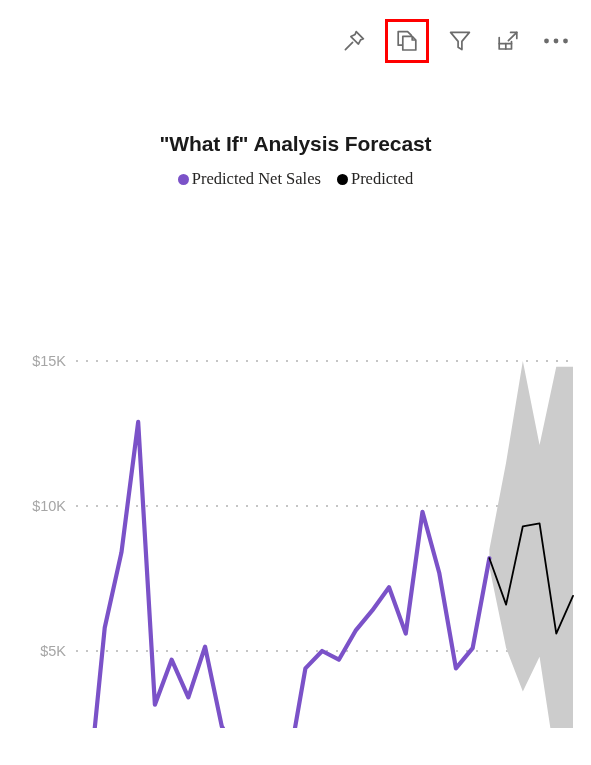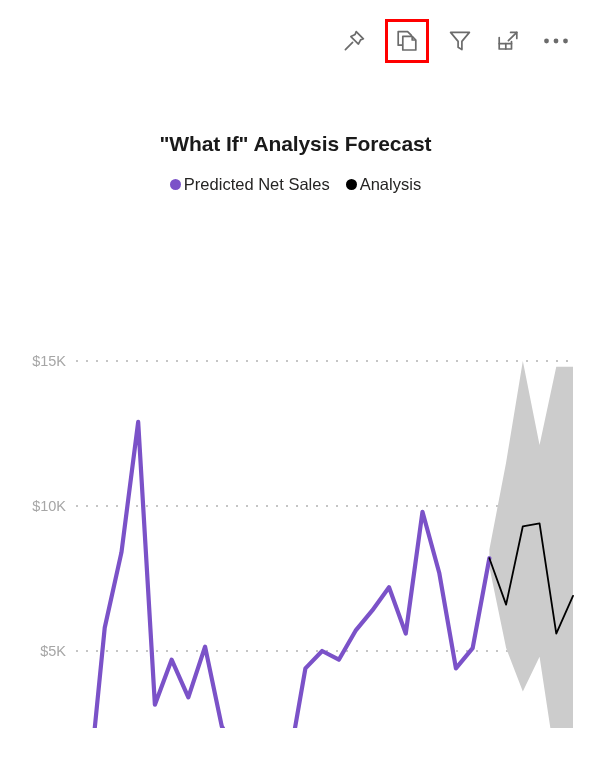--- a/index.html
+++ b/index.html
@@ -60,21 +60,22 @@
     color: #1a1a1a;
     letter-spacing: -0.1px;
     margin: 22px 0 0 0;
     font-family: "Liberation Sans", sans-serif;
   }
   #chart-legend {
     display: flex;
     justify-content: center;
     align-items: center;
     gap: 16px;
-    margin-top: 19px;
+    margin-top: 13px;
+    font-family: Liberation Serif, serif;
   }
   .legend-item {
     display: flex;
     align-items: center;
     gap: 3px;
     font-size: 16.5px;
     color: #252423;
     cursor: pointer;
   }
   .legend-swatch {
@@ -173,21 +174,21 @@
 
   <h1 id="chart-title">"What If" Analysis Forecast</h1>
 
   <div id="chart-legend">
     <div class="legend-item">
       <span class="legend-swatch" id="sw0" style="background: rgb(123, 82, 200);"></span>
       <span>Predicted Net Sales</span>
     </div>
     <div class="legend-item">
       <span class="legend-swatch" id="sw1" style="background: rgb(0, 0, 0);"></span>
-      <span>Analysis</span>
+      <span>Predicted</span>
     </div>
   </div>
 
   <div id="plot-area">
     <svg id="plot-svg" width="591" height="500" viewBox="0 0 591 500">
         <line x1="76" x2="573" y1="568" y2="568" stroke="#8e8ed8" stroke-width="3" stroke-dasharray="4 5" stroke-linecap="butt"></line>
         <text x="66" y="573" class="ytick-label">$0K</text>
         <line x1="76" x2="573" y1="423" y2="423" stroke="#b3b3b3" stroke-width="1.4" stroke-dasharray="2 8" stroke-linecap="butt"></line>
         <text x="66" y="428" class="ytick-label">$5K</text>
         <line x1="76" x2="573" y1="278" y2="278" stroke="#b3b3b3" stroke-width="1.4" stroke-dasharray="2 8" stroke-linecap="butt"></line>

